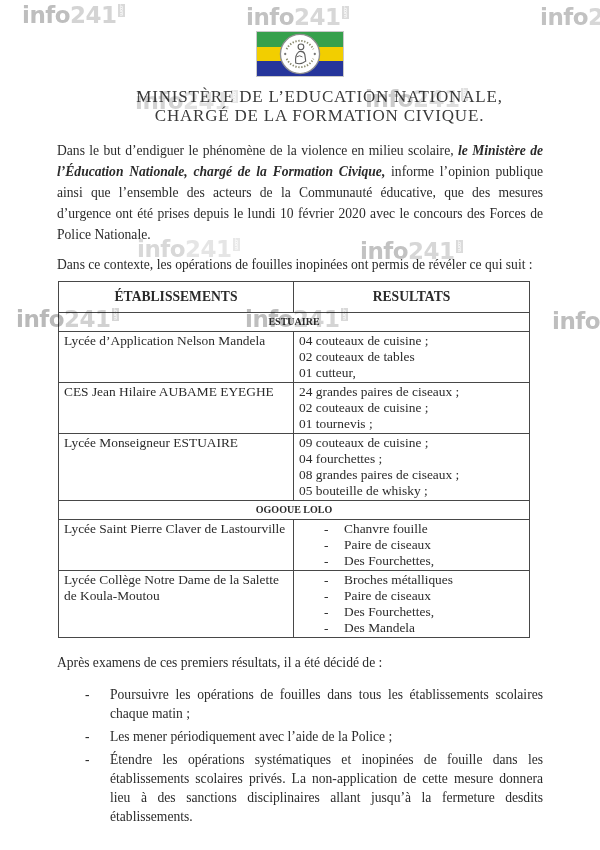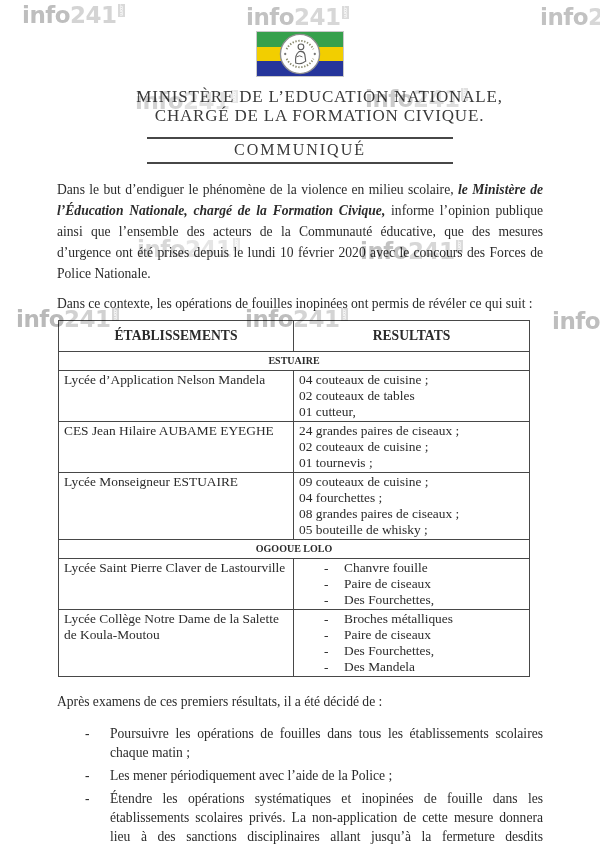--- a/index.html
+++ b/index.html
@@ -100,21 +100,20 @@
       <path d="M17.5 31.5 Q16.5 22.5 21 19.5 Q26 18.5 27 22.5 L28 29.5 Q23 33.5 17.5 31.5 Z" fill="none" stroke="#5d5d5d" stroke-width="1.2"></path>
       <path d="M18.5 25 q3 -2.2 6 0" stroke="#5d5d5d" stroke-width="1" fill="none"></path>
     </svg>
   </div>
 
   <div class="title">
     <div>MINISTÈRE DE L’EDUCATION NATIONALE,</div>
     <div>CHARGÉ DE LA FORMATION CIVIQUE.</div>
   </div>
 
-  <div class="communique">COMMUNIQUÉ</div>
 
   <p class="body p1"><span>Dans le but d’endiguer le phénomène de la violence en milieu scolaire, </span><b><i>le Ministère de l’Éducation Nationale, chargé de la Formation Civique,</i></b><span> informe l’opinion publique ainsi que l’ensemble des acteurs de la Communauté éducative, que des mesures d’urgence ont été prises depuis le lundi 10 février 2020 avec le concours des Forces de Police Nationale.</span></p>
 
   <p class="body p2">Dans ce contexte, les opérations de fouilles inopinées ont permis de révéler ce qui suit :</p>
 
   <table class="results">
     <colgroup>
         <col class="c1">
         <col class="c2">
       </colgroup>

